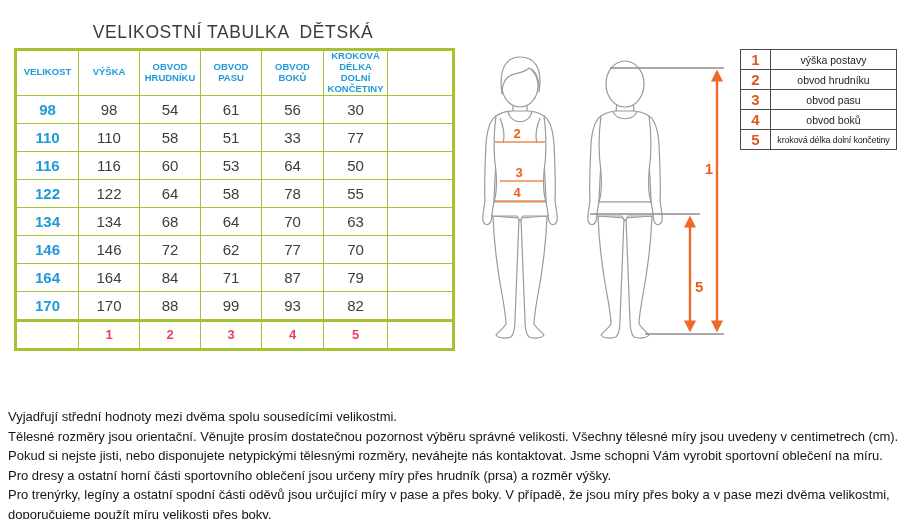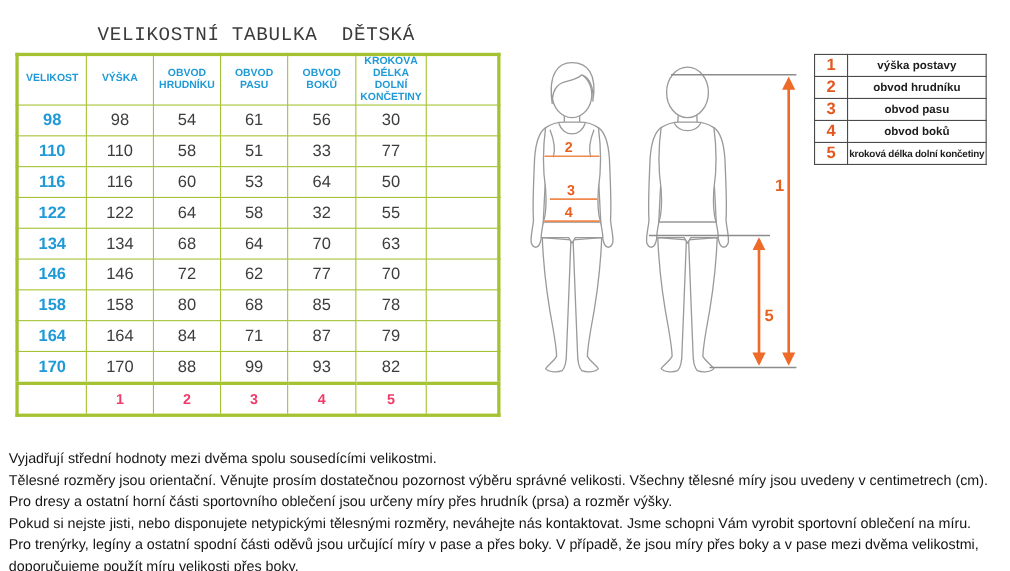--- a/index.html
+++ b/index.html
@@ -1,21 +1,21 @@
 <!DOCTYPE html>
 <html><head>
 <meta charset="utf-8">
 <style>
   html,body{margin:0;padding:0;background:#fff;}
   #page{position:relative;width:918px;height:519px;background:#ffffff;
         font-family:"Liberation Sans","DejaVu Sans",sans-serif;overflow:hidden;}
 
   
   #title{position:absolute;left:14px;top:22px;width:438px;text-align:center;
-         font-size:17.5px;letter-spacing:.6px;color:#3b3b3b;white-space:pre;font-family:Liberation Mono, monospace;}
+         font-size:17.5px;letter-spacing:.6px;color:#3b3b3b;white-space:pre;}
 
   
   #size-table{position:absolute;left:14px;top:48px;border-collapse:collapse;
               table-layout:fixed;width:438px;border:3px solid #a5c233;}
   #size-table td,#size-table th{border:1px solid #a5c233;text-align:center;
               vertical-align:middle;padding:0;overflow:hidden;}
   #size-table th{height:40px;font-size:9.5px;font-weight:bold;color:#1f9ad7;line-height:1.15;}
   #size-table td{height:27px;font-size:15px;color:#3d3d3d;}
   #size-table td.size-cell{color:#1f9ad7;font-weight:bold;}
   #size-table tr.footer-row td{border-top:3px solid #a5c233;color:#ee3b67;
@@ -30,21 +30,21 @@
   .arrow-line{stroke:#ed6a28;stroke-width:2.4;}
   .measure-label{fill:#e8601f;font-weight:bold;font-size:13px;font-family:"Liberation Sans",sans-serif;}
   .arrow-label{fill:#e8601f;font-weight:bold;font-size:15px;font-family:"Liberation Sans",sans-serif;}
 
   
   #legend{position:absolute;left:740px;top:49px;border-collapse:collapse;
           table-layout:fixed;width:157px;}
   #legend td{border:1px solid #4a4a4a;height:19px;text-align:center;vertical-align:middle;
           padding:0;white-space:nowrap;}
   #legend td.num{width:29px;color:#e2581f;font-weight:bold;font-size:15px;}
-  #legend td.lab{color:#1c1c1c;font-weight:bold;font-size:10.5px;}
+  #legend td.lab{color:#1c1c1c;font-weight:normal;font-size:10.5px;}
   #legend td.lab.small{font-size:9px;letter-spacing:-0.2px;}
 
   
   #notes{position:absolute;left:8px;top:407px;width:906px;color:#151515;
          font-size:13px;line-height:19.6px;}
 </style>
 </head>
 <body>
 
 <div id="page">
@@ -98,49 +98,40 @@
           <td>53</td>
           <td>64</td>
           <td>50</td>
           <td></td>
         </tr>
         <tr>
           <td class="size-cell">122</td>
           <td>122</td>
           <td>64</td>
           <td>58</td>
-          <td>32</td>
+          <td>78</td>
           <td>55</td>
           <td></td>
         </tr>
         <tr>
           <td class="size-cell">134</td>
           <td>134</td>
           <td>68</td>
           <td>64</td>
           <td>70</td>
           <td>63</td>
           <td></td>
         </tr>
         <tr>
           <td class="size-cell">146</td>
           <td>146</td>
           <td>72</td>
           <td>62</td>
           <td>77</td>
           <td>70</td>
-          <td></td>
-        </tr>
-        <tr>
-          <td class="size-cell">158</td>
-          <td>158</td>
-          <td>80</td>
-          <td>68</td>
-          <td>85</td>
-          <td>78</td>
           <td></td>
         </tr>
         <tr>
           <td class="size-cell">164</td>
           <td>164</td>
           <td>84</td>
           <td>71</td>
           <td>87</td>
           <td>79</td>
           <td></td>
@@ -239,19 +230,19 @@
         <tr>
           <td class="num">5</td>
           <td class="lab small">kroková délka dolní končetiny</td>
         </tr>
       </tbody>
   </table>
 
   <div id="notes">
       <div>Vyjadřují střední hodnoty mezi dvěma spolu sousedícími velikostmi.</div>
       <div>Tělesné rozměry jsou orientační. Věnujte prosím dostatečnou pozornost výběru správné velikosti. Všechny tělesné míry jsou uvedeny v centimetrech (cm).</div>
+      <div>Pokud si nejste jisti, nebo disponujete netypickými tělesnými rozměry, neváhejte nás kontaktovat. Jsme schopni Vám vyrobit sportovní oblečení na míru.</div>
       <div>Pro dresy a ostatní horní části sportovního oblečení jsou určeny míry přes hrudník (prsa) a rozměr výšky.</div>
-      <div>Pokud si nejste jisti, nebo disponujete netypickými tělesnými rozměry, neváhejte nás kontaktovat. Jsme schopni Vám vyrobit sportovní oblečení na míru.</div>
       <div>Pro trenýrky, legíny a ostatní spodní části oděvů jsou určující míry v pase a přes boky. V případě, že jsou míry přes boky a v pase mezi dvěma velikostmi,</div>
       <div>doporučujeme použít míru velikosti přes boky.</div>
     </div>
 
 </div>
 
 </body></html>

